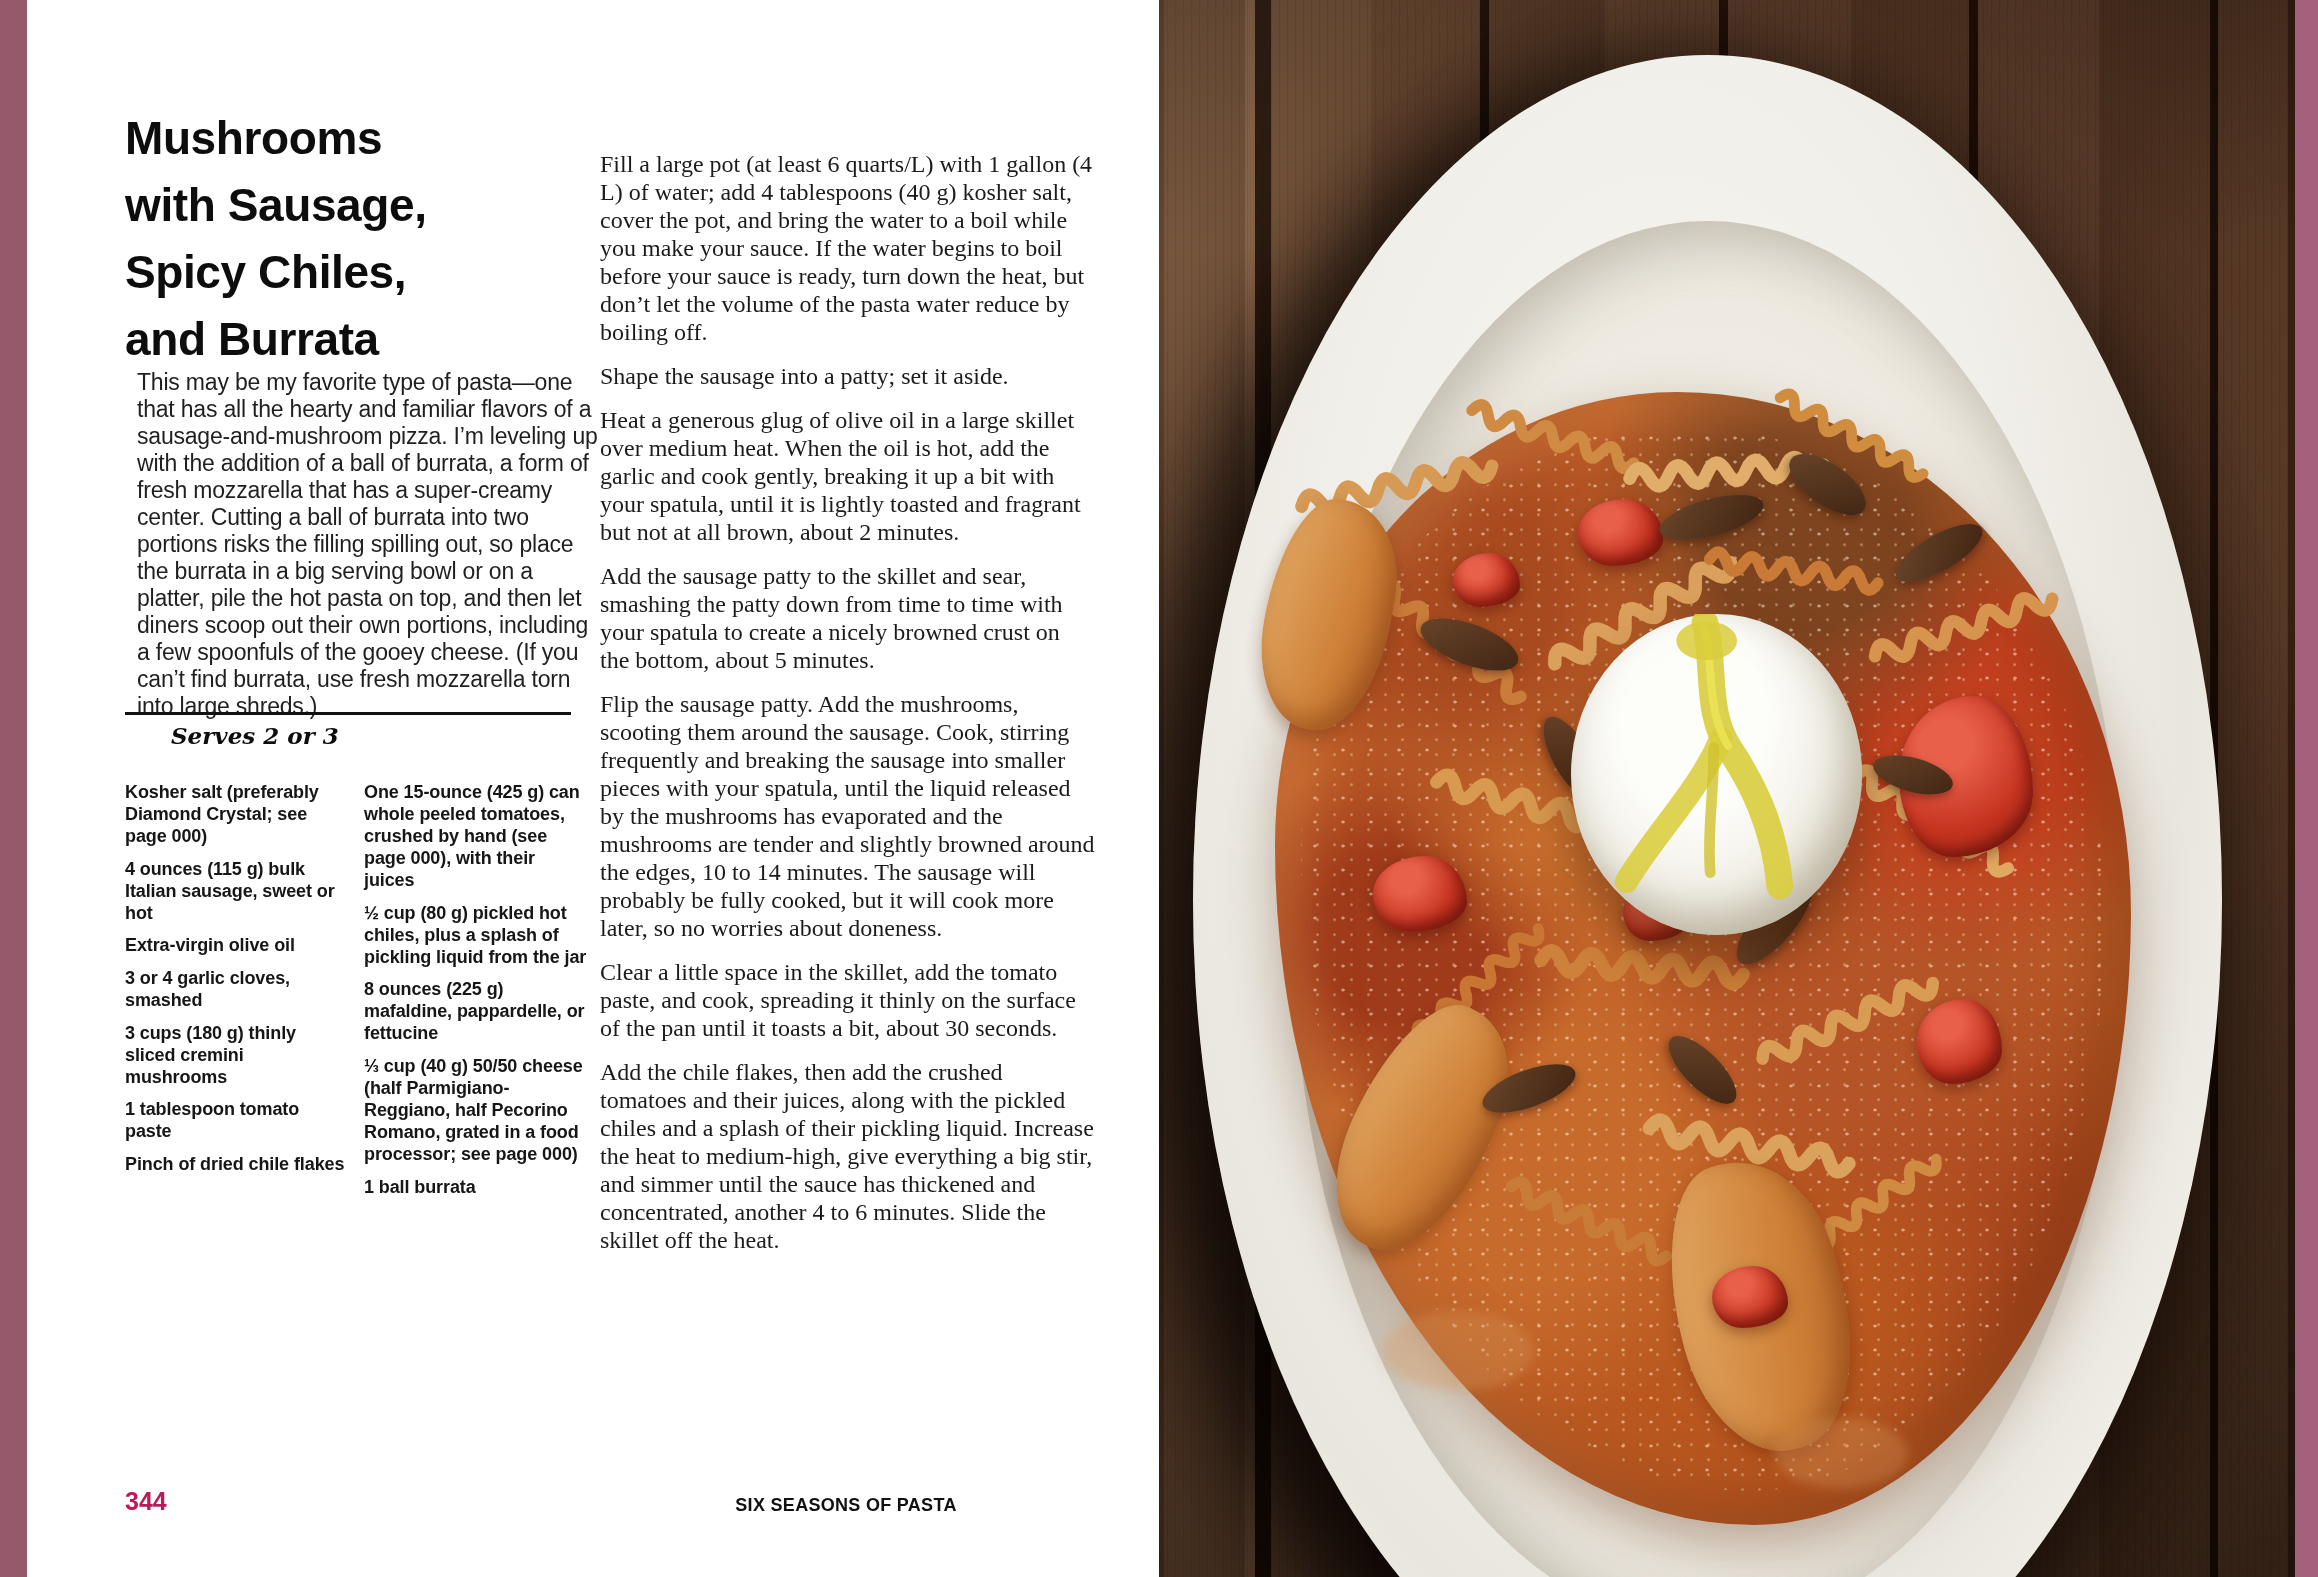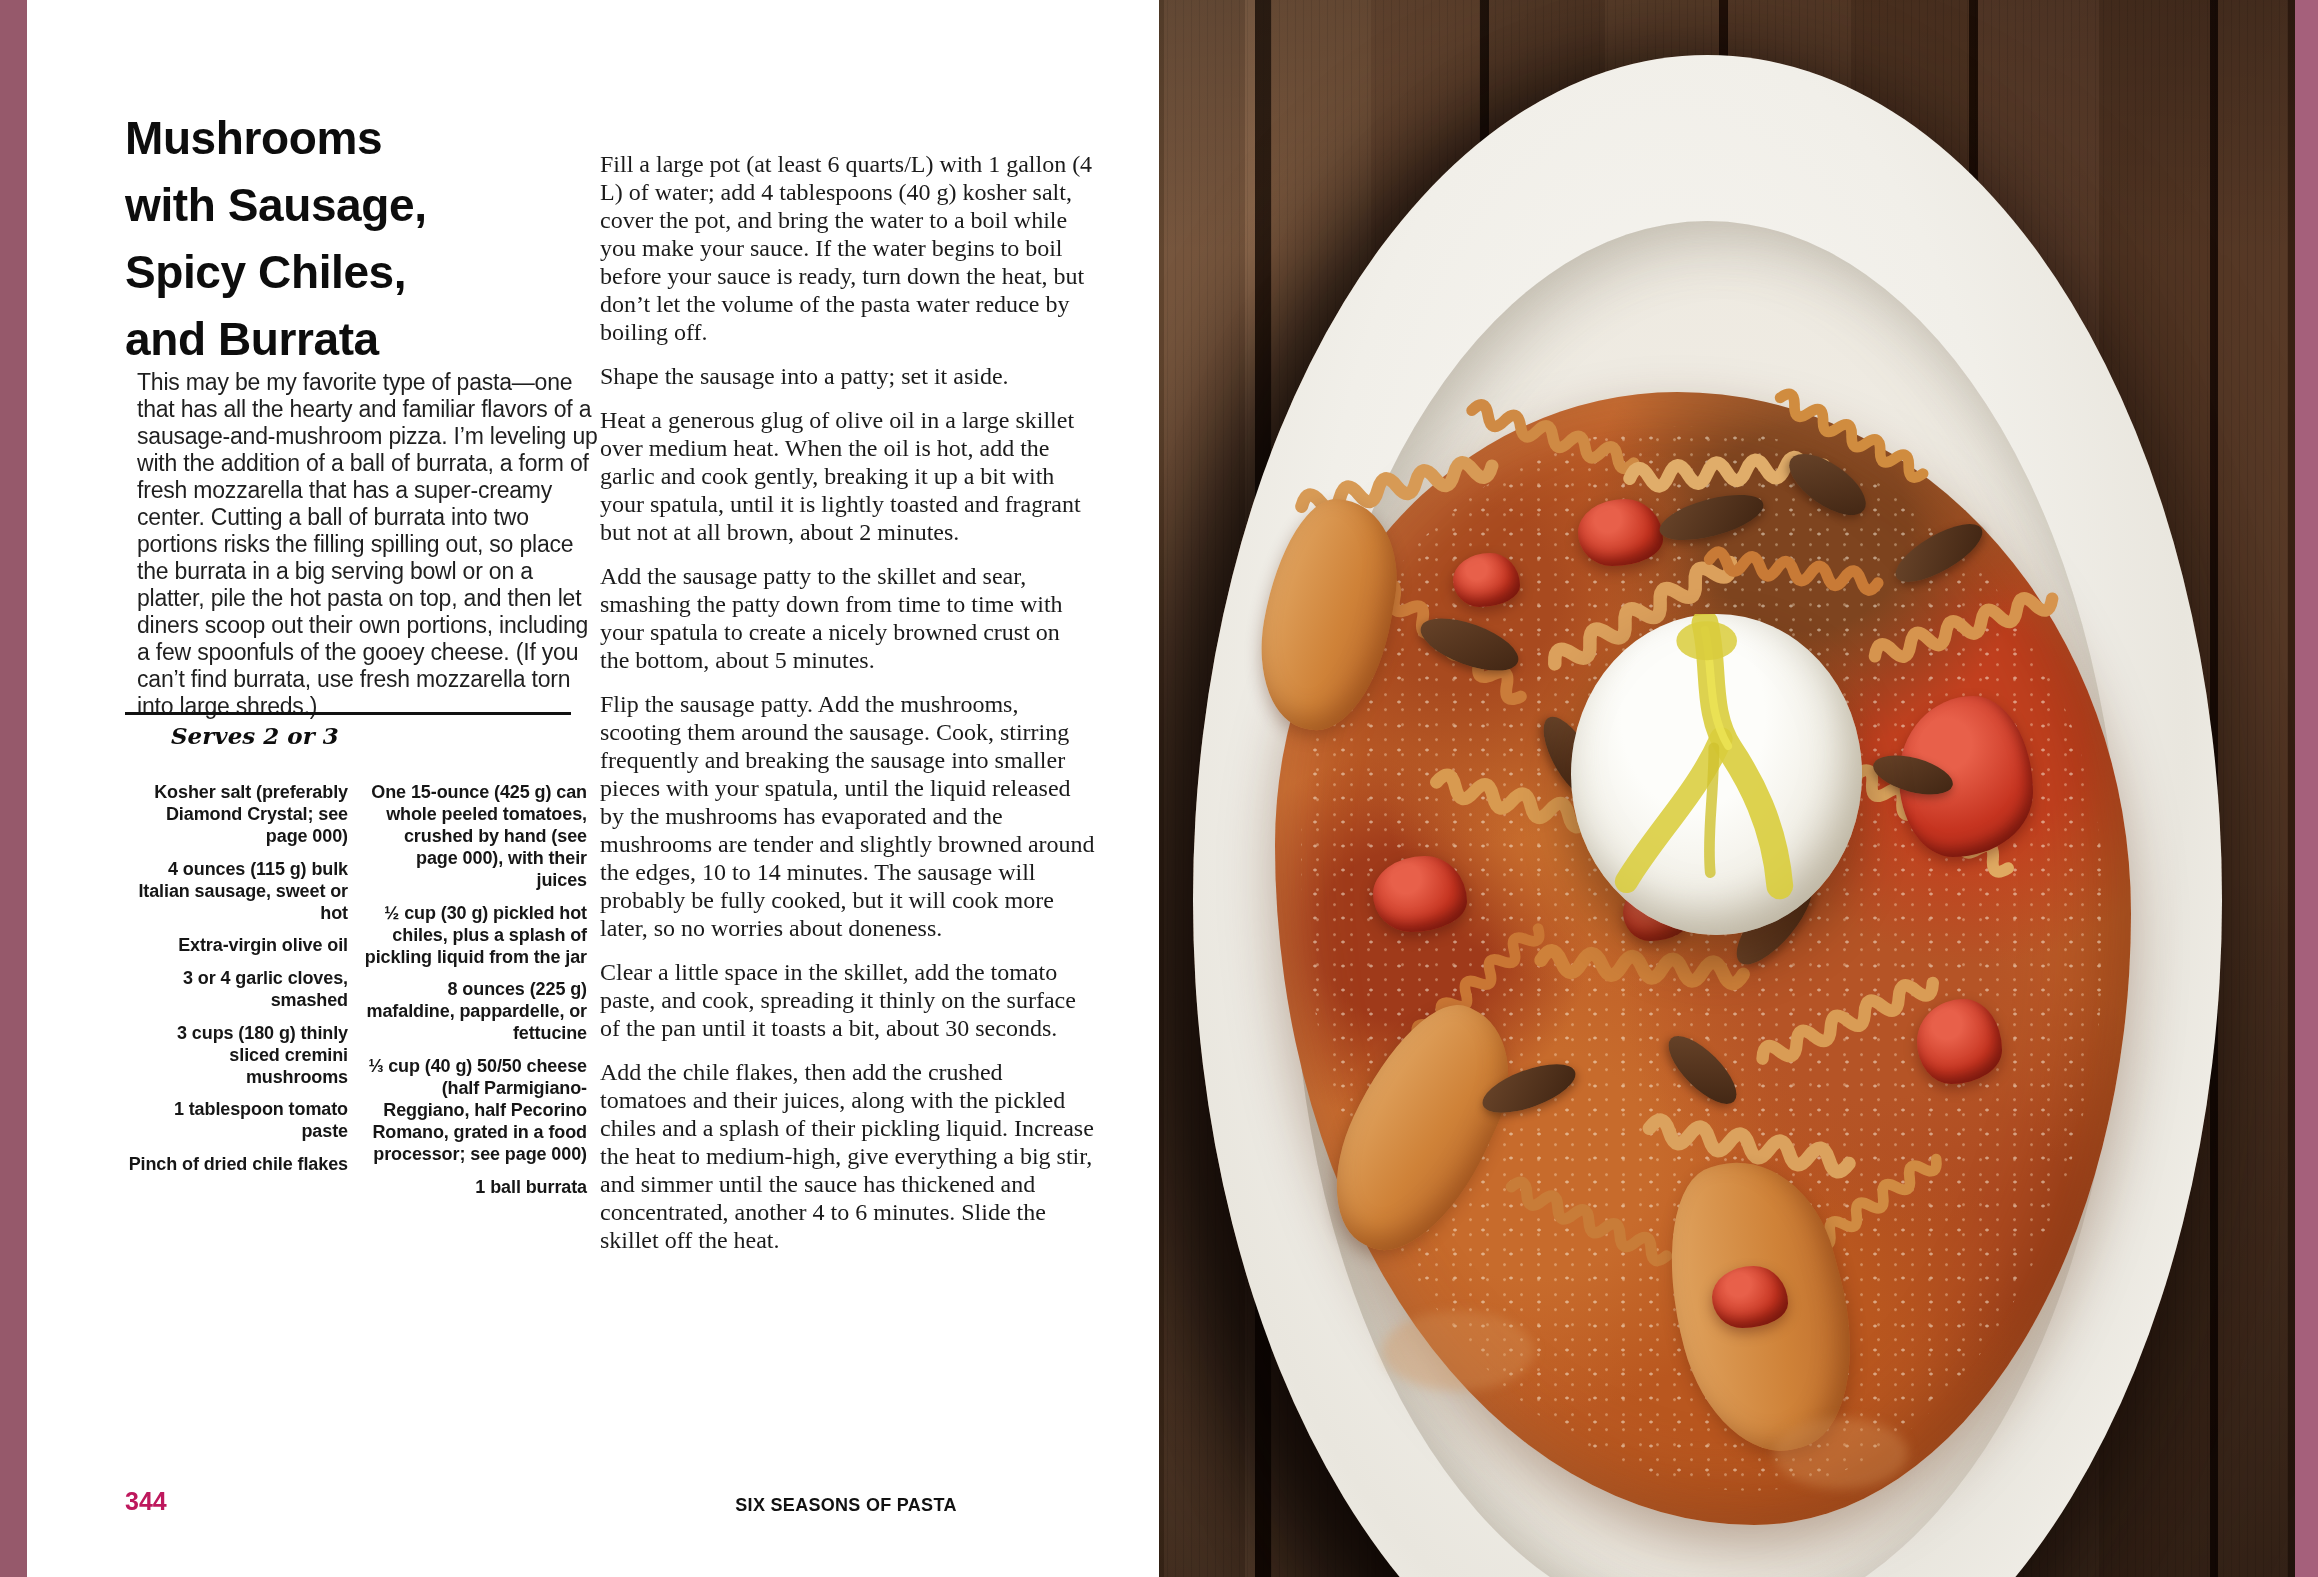--- a/index.html
+++ b/index.html
@@ -31,21 +31,21 @@
   .rule{position:absolute;left:98px;top:712px;width:446px;height:2.7px;background:#111;}
   .serves{
     position:absolute;left:98px;top:722px;width:446px;
     font-family:"DejaVu Serif","Liberation Serif",serif;
     font-weight:bold;font-style:italic;font-size:23px;color:#0d0d0d;margin-left:46px;
   }
   .ingredients{
     position:absolute;left:98px;top:781px;width:464px;
     display:flex;gap:16px;
   }
-  .ing-col{width:223px;text-align:right;}
+  .ing-col{width:223px;}
   .ing{margin:0 0 10.7px 0;font-weight:bold;font-size:18px;line-height:22px;color:#161616;letter-spacing:-0.1px;}
 
   .steps{position:absolute;left:573px;top:138px;width:495px;margin-top:12px;}
   .step{
     margin:0 0 16px 0;
     font-family:"Liberation Serif",serif;
     font-size:24px;line-height:28px;color:#1b1b1b;
   }
   .page-number{
     position:absolute;left:98px;top:1487px;
@@ -173,21 +173,21 @@
       <p class="ing">Kosher salt (preferably Diamond Crystal; see page 000)</p>
       <p class="ing">4 ounces (115 g) bulk Italian sausage, sweet or hot</p>
       <p class="ing">Extra-virgin olive oil</p>
       <p class="ing">3 or 4 garlic cloves, smashed</p>
       <p class="ing">3 cups (180 g) thinly sliced cremini mushrooms</p>
       <p class="ing">1 tablespoon tomato paste</p>
       <p class="ing">Pinch of dried chile flakes</p>
     </div>
     <div class="ing-col">
       <p class="ing">One 15-ounce (425 g) can whole peeled tomatoes, crushed by hand (see page 000), with their juices</p>
-      <p class="ing">½ cup (30 g) pickled hot chiles, plus a splash of pickling liquid from the jar</p>
+      <p class="ing">½ cup (80 g) pickled hot chiles, plus a splash of pickling liquid from the jar</p>
       <p class="ing">8 ounces (225 g) mafaldine, pappardelle, or fettucine</p>
       <p class="ing">⅓ cup (40 g) 50/50 cheese (half Parmigiano-Reggiano, half Pecorino Romano, grated in a food processor; see page 000)</p>
       <p class="ing">1 ball burrata</p>
     </div>
   </div>
 
   <div class="steps">
     <p class="step">Fill a large pot (at least 6 quarts/L) with 1 gallon (4 L) of water; add 4 tablespoons (40 g) kosher salt, cover the pot, and bring the water to a boil while you make your sauce. If the water begins to boil before your sauce is ready, turn down the heat, but don’t let the volume of the pasta water reduce by boiling off.</p>
     <p class="step">Shape the sausage into a patty; set it aside.</p>
     <p class="step">Heat a generous glug of olive oil in a large skillet over medium heat. When the oil is hot, add the garlic and cook gently, breaking it up a bit with your spatula, until it is lightly toasted and fragrant but not at all brown, about 2 minutes.</p>

